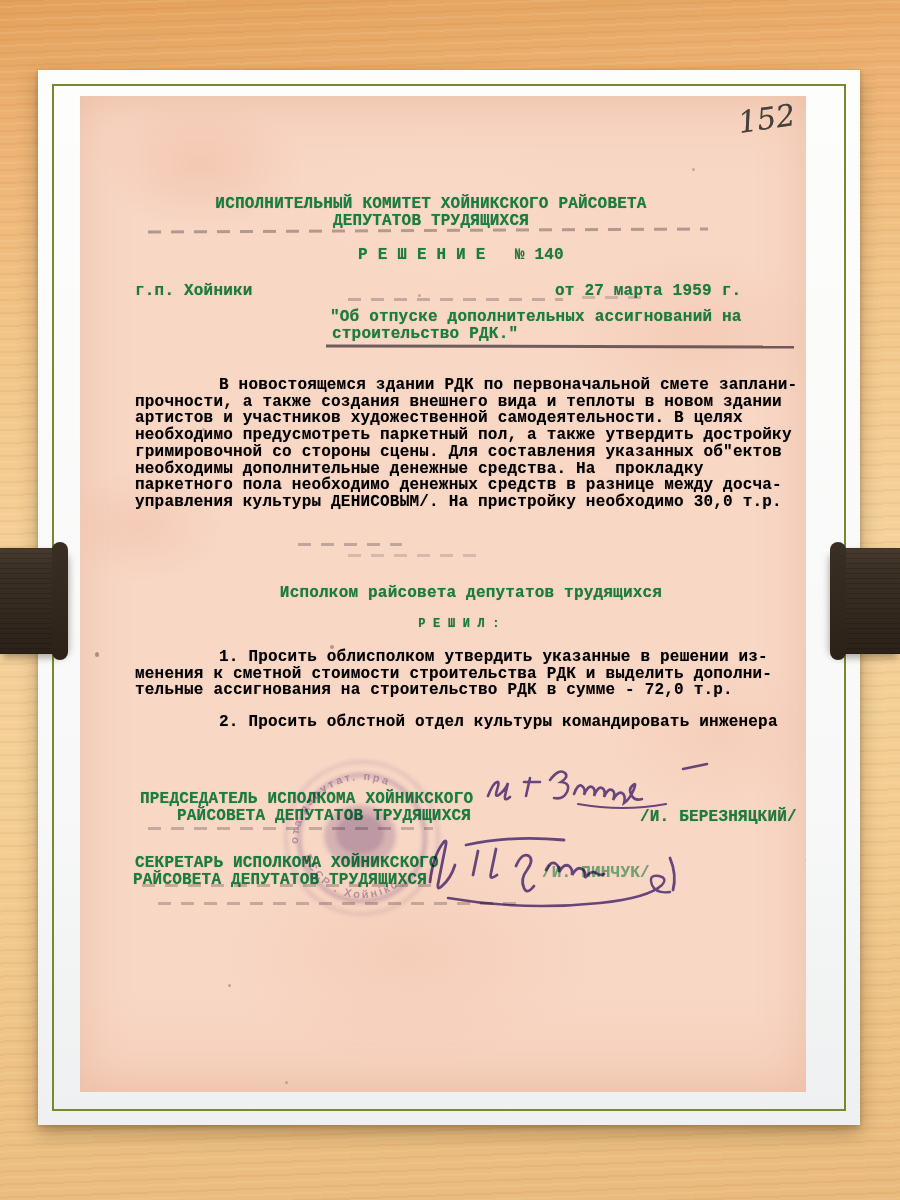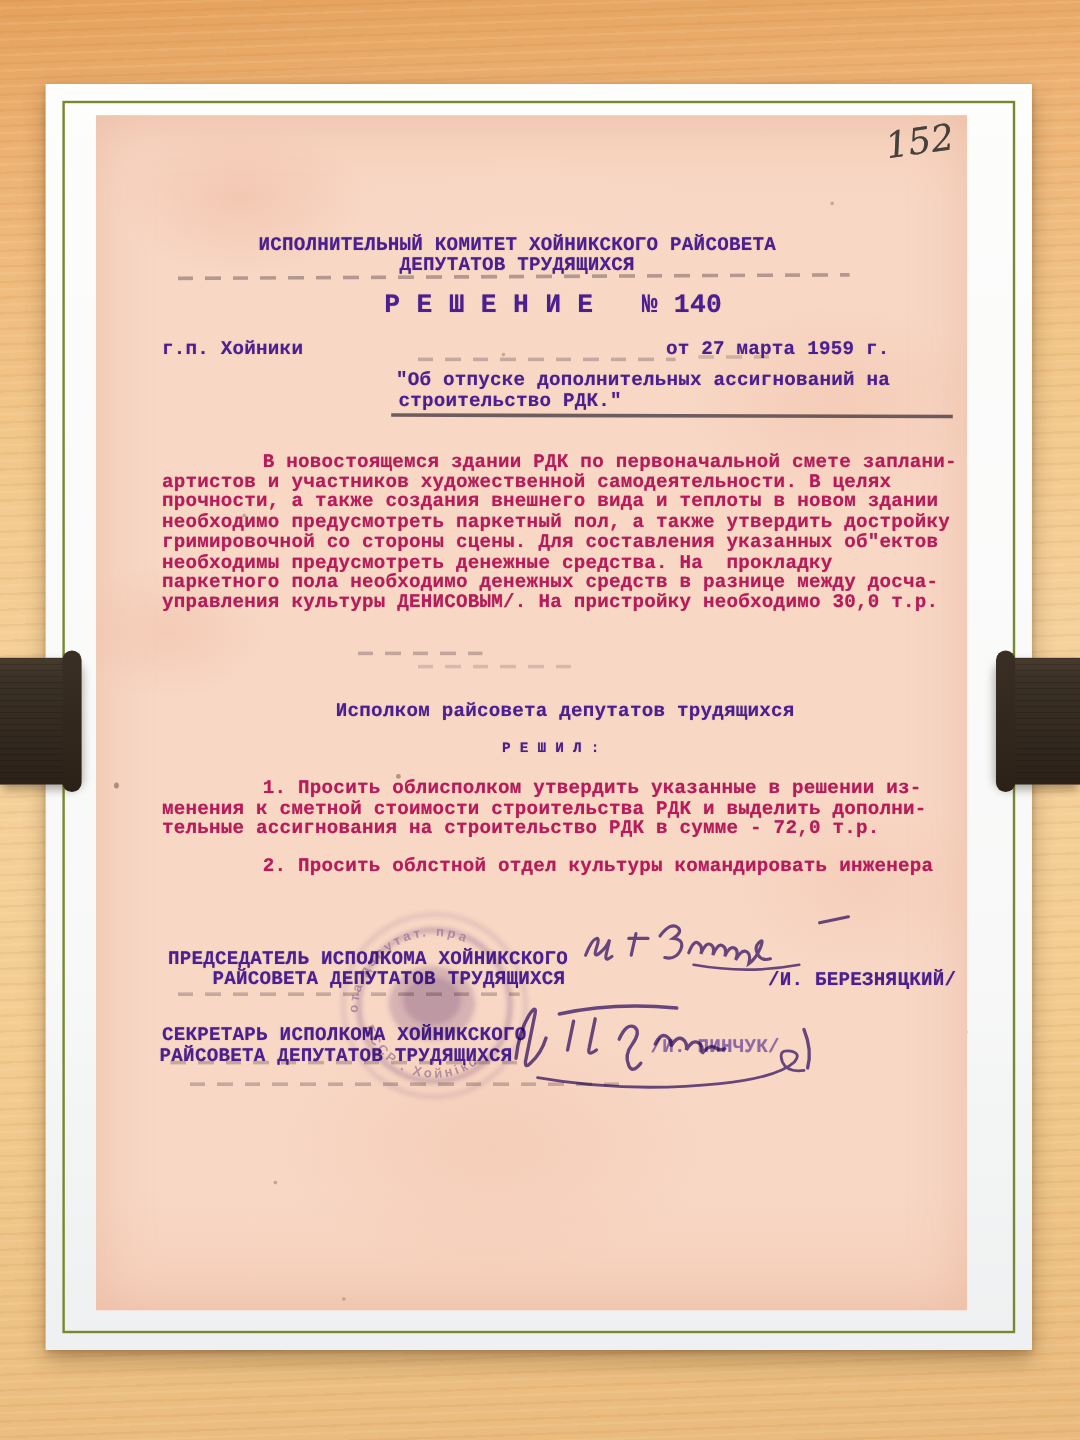--- a/index.html
+++ b/index.html
@@ -59,28 +59,28 @@
       radial-gradient(260px 150px at 330px 860px, rgba(238,184,156,0.30), rgba(0,0,0,0) 72%),
       radial-gradient(160px 110px at 640px 640px, rgba(236,178,150,0.22), rgba(0,0,0,0) 70%),
       radial-gradient(220px 130px at 360px 120px, rgba(250,220,200,0.45), rgba(0,0,0,0) 75%),
       linear-gradient(180deg, rgba(244,198,172,0.25) 0%, rgba(0,0,0,0) 8%, rgba(0,0,0,0) 90%, rgba(240,190,162,0.30) 100%);
     box-shadow:inset 0 0 46px rgba(214,152,120,0.35);
   }
   
   .t {
     position:absolute; white-space:pre;
     font:bold 16px/16.7px "Liberation Mono", monospace;
-    color:#4c1d95; letter-spacing:0.2px;
+    color:#15803d; letter-spacing:0.2px;
     text-shadow:0 0 0.8px rgba(74,56,64,0.55);
   }
   .center { left:0; width:100%; text-align:center; }
   .block { position:absolute; }
   .block .bl {
     white-space:pre; font:bold 16px/16.7px "Liberation Mono", monospace;
-    color:#be185d; letter-spacing:0.2px; text-shadow:0 0 0.8px rgba(74,56,64,0.55);
+    color:#000000; letter-spacing:0.2px; text-shadow:0 0 0.8px rgba(74,56,64,0.55);
   }
   .indent { padding-left:84px; }
   
   .dash {
     position:absolute; height:3px; color:#42323a;
     background:repeating-linear-gradient(90deg, currentColor 0 13px, rgba(0,0,0,0) 13px 23px);
   }
   .solidline { position:absolute; height:3px; background:rgba(58,44,52,0.72); }
   .speck { position:absolute; background:#6d5448; border-radius:50%; }
   .ink { mix-blend-mode:multiply; position:absolute; }
@@ -100,38 +100,38 @@
     <div class="frame"></div>
 
     <div class="scan">
 
       <div class="pagenum" style="left:658px; top:8px;">152</div>
 
       <div class="t center" style="top:100px; transform:translateX(-12px);">ИСПОЛНИТЕЛЬНЫЙ КОМИТЕТ ХОЙНИКСКОГО РАЙСОВЕТА</div>
       <div class="t center" style="top:117px; transform:translateX(-12px);">ДЕПУТАТОВ ТРУДЯЩИХСЯ</div>
       <div class="dash" style="top:133px; left:68px; width:560px; opacity:0.38; transform:rotate(-0.3deg);"></div>
 
-      <div class="t center" style="top:151px; font-size:22px; transform:translateX(18px);">Р Е Ш Е Н И Е   № 140</div>
+      <div class="t center" style="top:151px; font-size:16px; transform:translateX(18px);">Р Е Ш Е Н И Е   № 140</div>
 
       <div class="t" style="top:187px; left:55px;">г.п. Хойники</div>
       <div class="t" style="top:187px; left:475px;">от 27 марта 1959 г.</div>
       <div class="dash" style="top:202px; left:268px; width:215px; opacity:0.28;"></div>
       <div class="dash" style="top:200px; left:502px; width:60px; opacity:0.22;"></div>
 
       <div class="t" style="top:213px; left:250px;">"Об отпуске дополнительных ассигнований на</div>
       <div class="t" style="top:230px; left:252px;">строительство РДК."</div>
       <div class="solidline" style="top:249px; left:246px; width:468px; transform:rotate(0.15deg);"></div>
 
       <div class="block" style="top:281px; left:55px; width:680px;">
         <div class="bl indent">В новостоящемся здании РДК по первоначальной смете заплани-</div>
+        <div class="bl">прочности, а также создания внешнего вида и теплоты в новом здании</div>
         <div class="bl">артистов и участников художественной самодеятельности. В целях</div>
-        <div class="bl">прочности, а также создания внешнего вида и теплоты в новом здании</div>
         <div class="bl">необходимо предусмотреть паркетный пол, а также утвердить достройку</div>
         <div class="bl">гримировочной со стороны сцены. Для составления указанных об"ектов</div>
-        <div class="bl">необходимы предусмотреть денежные средства. На  прокладку</div>
+        <div class="bl">необходимы дополнительные денежные средства. На  прокладку</div>
         <div class="bl">паркетного пола необходимо денежных средств в разнице между досча-</div>
         <div class="bl">управления культуры ДЕНИСОВЫМ/. На пристройку необходимо 30,0 т.р.</div>
       </div>
       <div class="dash" style="top:447px; left:218px; width:104px; opacity:0.3;"></div>
 
       <div class="dash" style="top:458px; left:268px; width:130px; opacity:0.18;"></div>
       <div class="t center" style="top:489px; transform:translateX(28px);">Исполком райсовета депутатов трудящихся</div>
       <div class="t center" style="top:520px; font-size:12px; transform:translateX(16px);">Р Е Ш И Л :</div>
 
       <div class="block" style="top:553px; left:55px; width:680px;">

